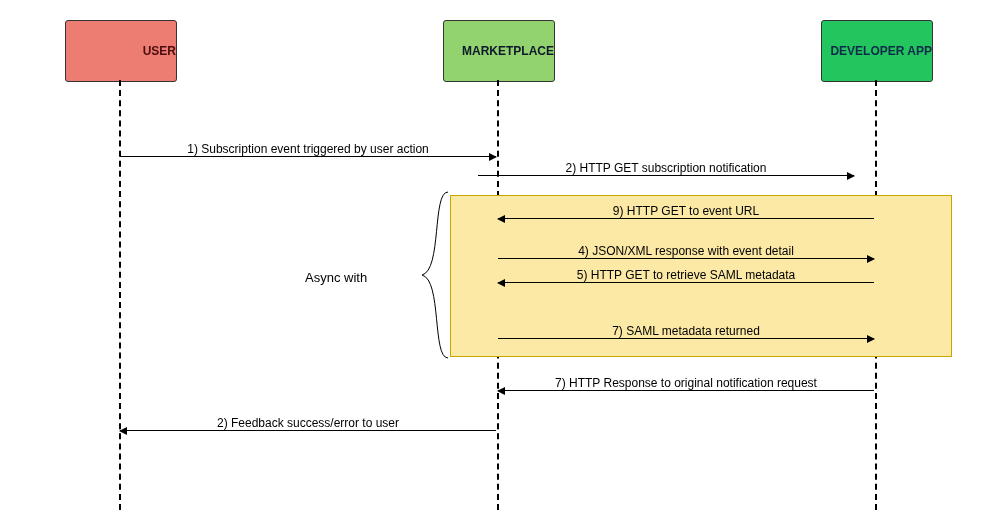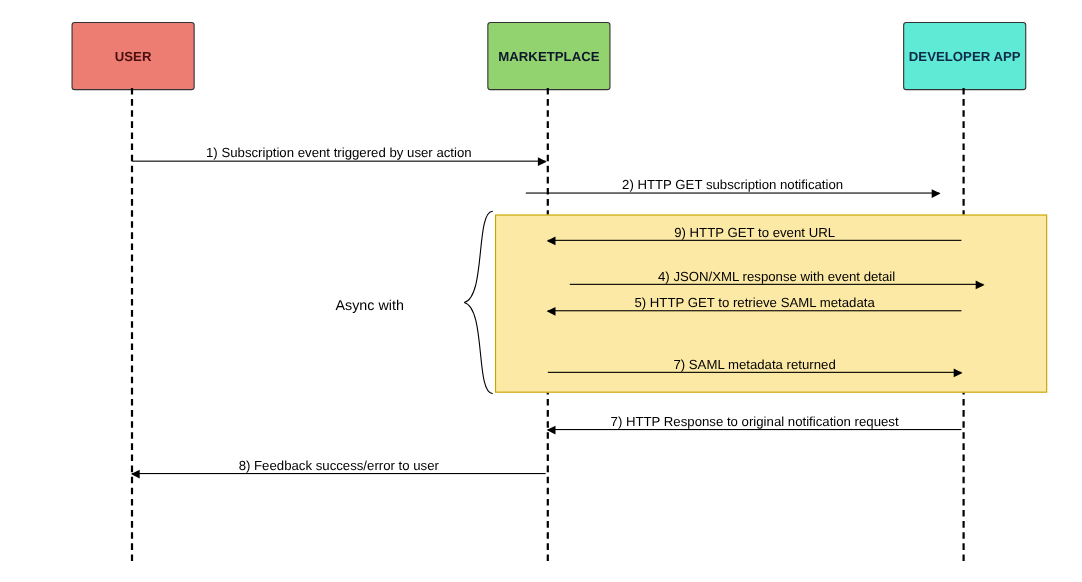--- a/index.html
+++ b/index.html
@@ -1,20 +1,20 @@
 <!DOCTYPE html>
 <html><head>
 <meta charset="utf-8">
 <style>
   html,body{margin:0;padding:0;background:#fff;font-family:Arial,Helvetica,sans-serif;font-size:12px;color:#000}
   .canvas{position:relative;width:984px;height:529px}
-  .actor{position:absolute;top:20px;width:110px;height:60px;border:1px solid #333;border-radius:3px;display:flex;align-items:center;justify-content:center;text-align:center;font-weight:bold;font-size:12px;line-height:1.2}
+  .actor{position:absolute;top:20px;width:110px;height:60px;border:1px solid #333;border-radius:3px;display:flex;align-items:center;justify-content:flex-end;text-align:center;font-weight:bold;font-size:12px;line-height:1.2}
   .user{left:65px;background:#ED7D73;color:#4a0e0e}
   .mkt{left:443px;background:#92D370;color:#0f172a}
-  .dev{left:821px;background:#5eead4;color:#0e2a4a}
+  .dev{left:821px;background:#22c55e;color:#0e2a4a}
   .lifeline{position:absolute;top:80px;height:430px;border-left:2px dashed #000}
   .ll-user{left:119px}
   .ll-mkt{left:497px}
   .ll-dev{left:875px}
   .arrow{position:absolute;height:0;border-top:1px solid #000}
   .arrow .lbl{position:absolute;top:-15px;left:0;right:0;text-align:center;white-space:nowrap;font-size:12px}
   .arrow.right::after{content:"";position:absolute;right:-1px;top:-4px;border-left:8px solid #000;border-top:4px solid transparent;border-bottom:4px solid transparent}
   .arrow.left::after{content:"";position:absolute;left:-1px;top:-4px;border-right:8px solid #000;border-top:4px solid transparent;border-bottom:4px solid transparent}
   .asyncbox{position:absolute;left:450px;top:195px;width:500px;height:160px;background:#FCE9A5;border:1px solid #c9a300}
   .brace{position:absolute;left:420px;top:190px;width:30px;height:170px}
@@ -41,45 +41,45 @@
   <div class="lifeline ll-dev"></div>
 
   <div class="asyncbox"></div>
   <div class="brace">
     <svg viewBox="0 0 30 170" preserveAspectRatio="none">
       <path d="M28 2 C12 2 22 80 2 85 C22 90 12 168 28 168" fill="none" stroke="#000" stroke-width="1"></path>
     </svg>
   </div>
   <div class="asynclabel">Async with</div>
 
-  <div class="arrow right" style="left:120px;top:146px;width:376px">
+  <div class="arrow right" style="left:120px;top:156px;width:376px">
     <span class="lbl">1) Subscription event triggered by user action</span>
   </div>
 
   <div class="arrow right" style="left:478px;top:175px;width:376px">
     <span class="lbl">2) HTTP GET subscription notification</span>
   </div>
 
   <div class="arrow left" style="left:498px;top:218px;width:376px">
     <span class="lbl">9) HTTP GET to event URL</span>
   </div>
 
-  <div class="arrow right" style="left:518px;top:258px;width:376px">
+  <div class="arrow right" style="left:498px;top:258px;width:376px">
     <span class="lbl">4) JSON/XML response with event detail</span>
   </div>
 
   <div class="arrow left" style="left:498px;top:282px;width:376px">
     <span class="lbl">5) HTTP GET to retrieve SAML metadata</span>
   </div>
 
   <div class="arrow right" style="left:498px;top:338px;width:376px">
     <span class="lbl">7) SAML metadata returned</span>
   </div>
 
   <div class="arrow left" style="left:498px;top:390px;width:376px">
     <span class="lbl">7) HTTP Response to original notification request</span>
   </div>
 
   <div class="arrow left" style="left:120px;top:430px;width:376px">
-    <span class="lbl">8) Feedback success/error to user</span>
+    <span class="lbl">2) Feedback success/error to user</span>
   </div>
 
 </div>
 
 </body></html>

